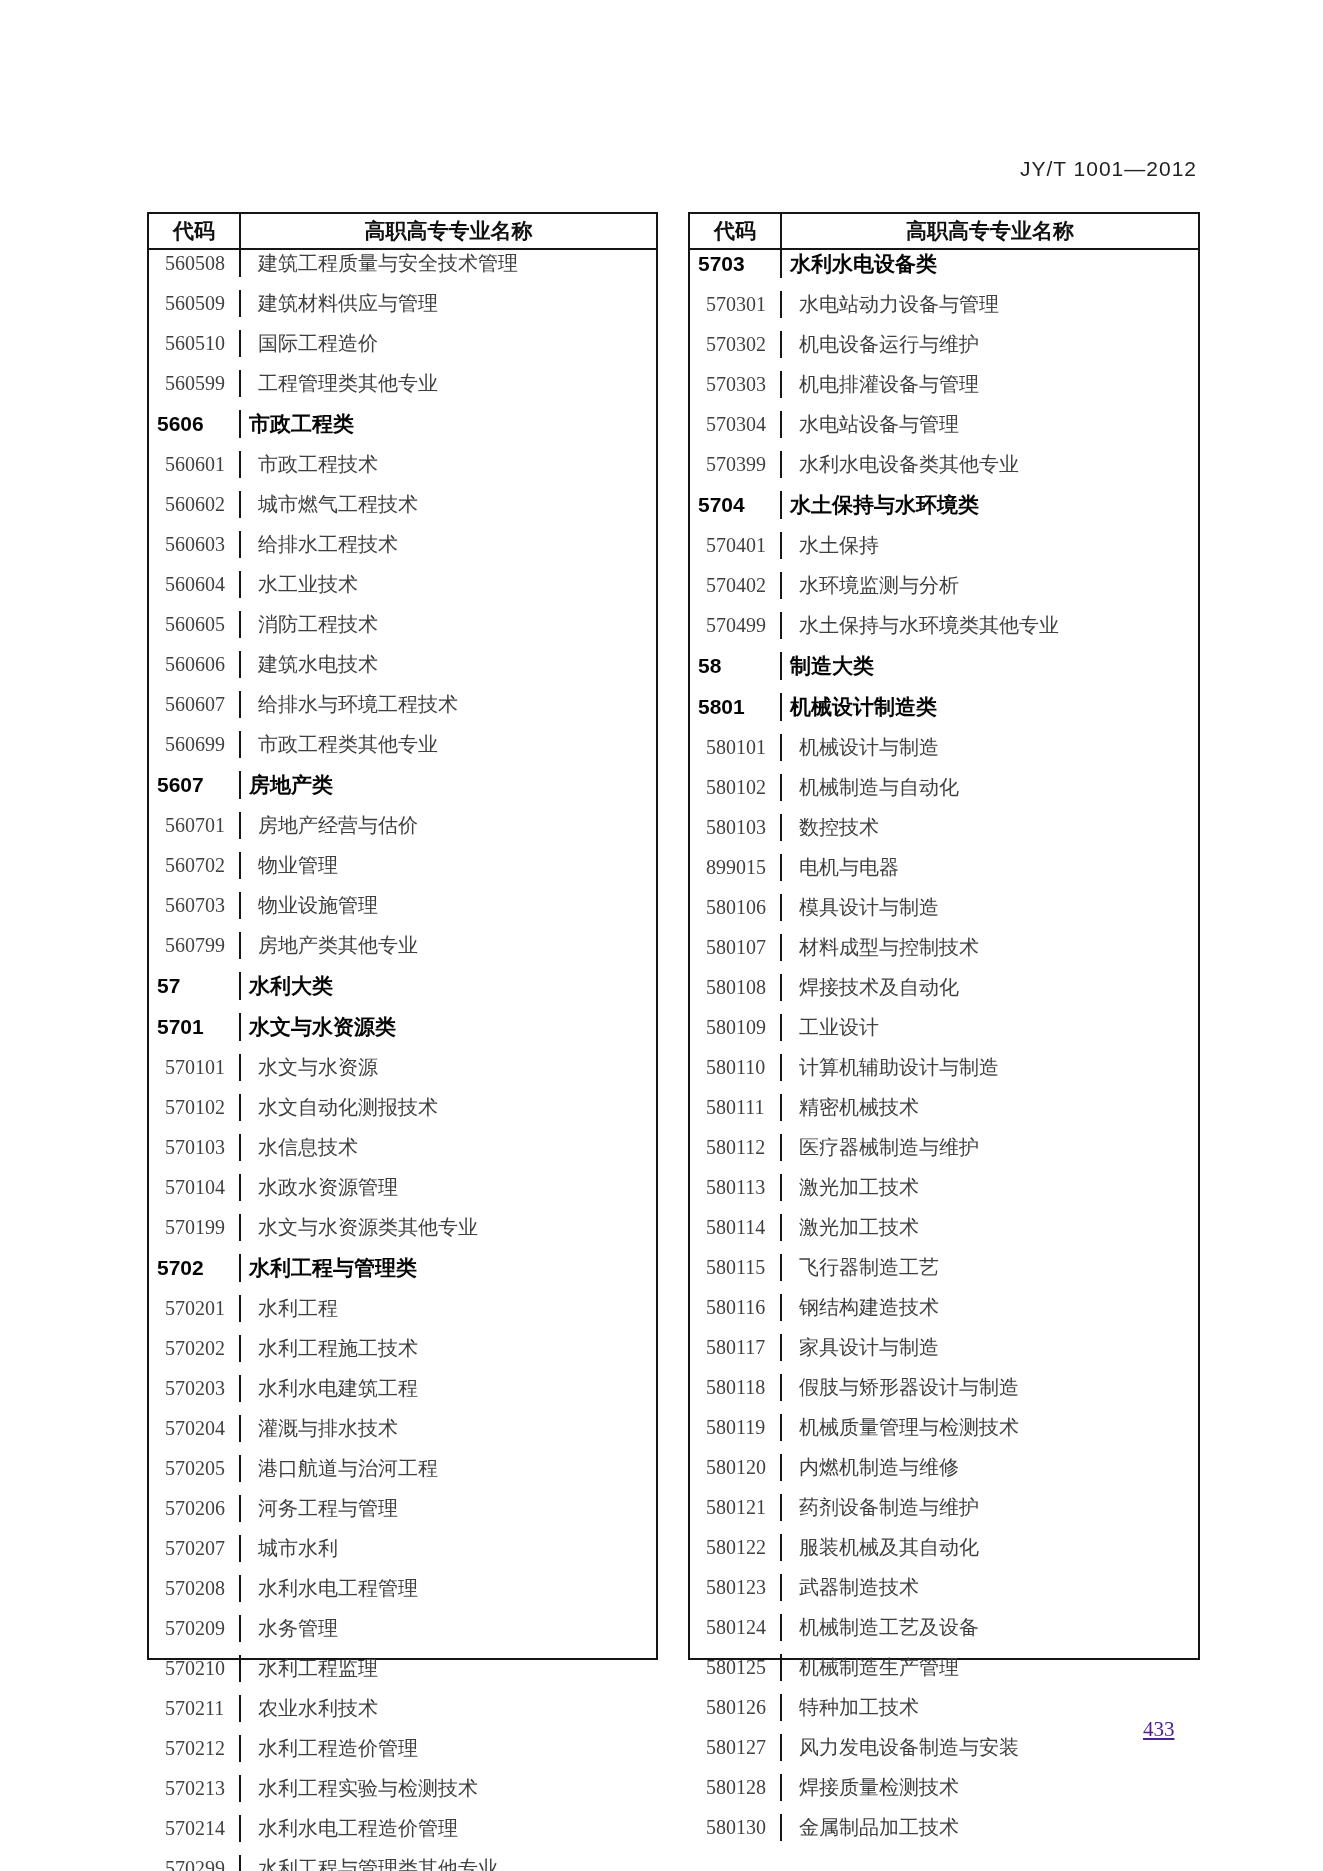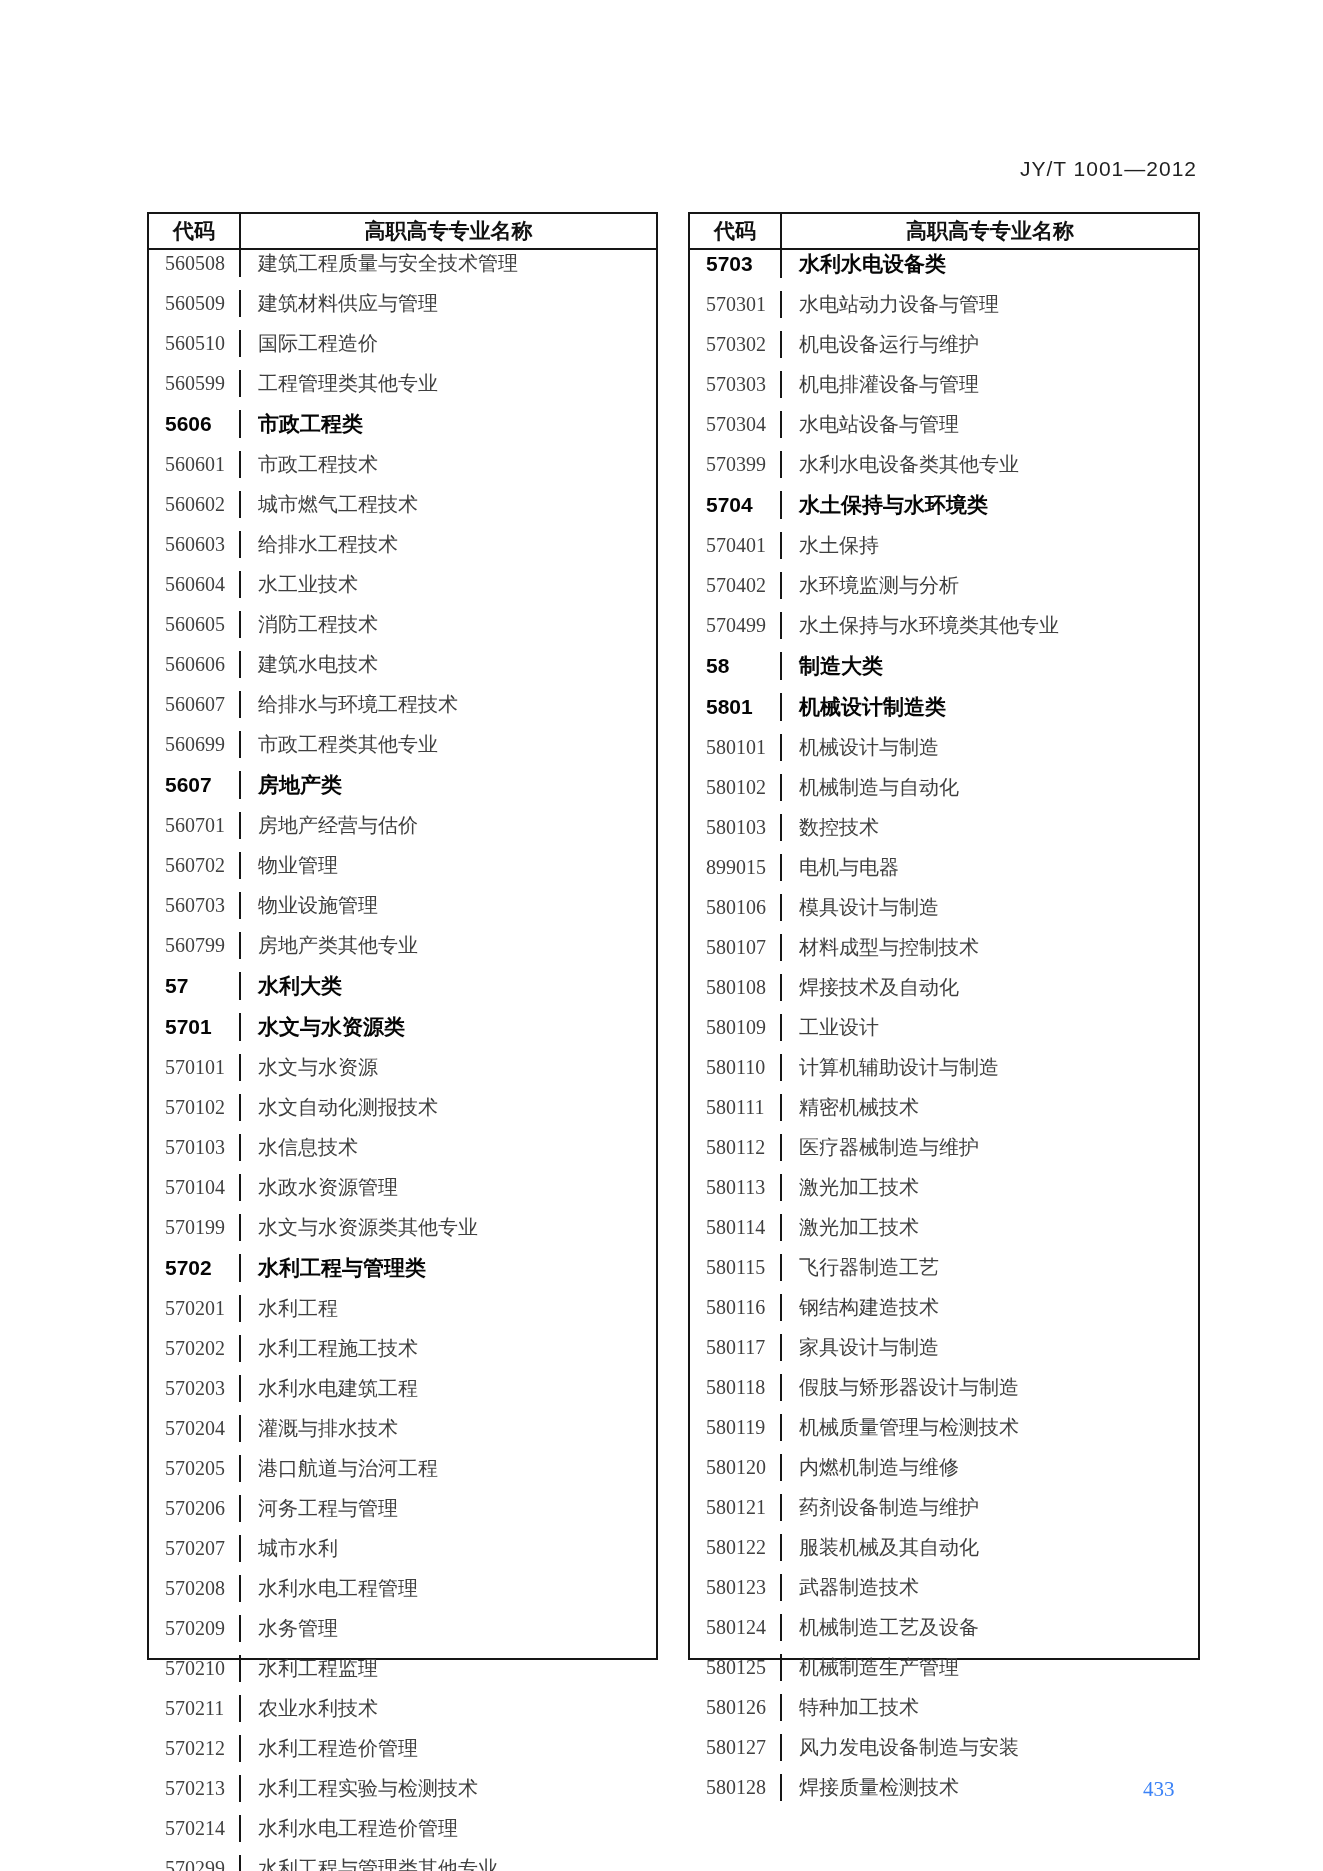--- a/index.html
+++ b/index.html
@@ -94,27 +94,29 @@
     padding-left: 17px;
     font-size: 20px;
     color: #3f3f3f;
   }
   .row.bold .cell-code,
   .row.bold .cell-name {
     font-family: "Liberation Sans", sans-serif;
     font-weight: bold;
     font-size: 21px;
     color: #060606;
+    padding-left: 8px;
   }
   .page-number {
     position: absolute;
-    top: 1777px;
+    top: 1717px;
     left: 1143px;
     font-size: 21px;
-    color: #3b82f6;
+    color: #4c1d95;
+    text-decoration: underline;
   }
 </style>
 </head>
 <body>
 
 <div class="doc-code">JY/T 1001—2012</div>
 
 <div class="jz-table" id="table-left">
   <div class="thead">
     <div class="th-code">代码</div>
@@ -523,16 +525,20 @@
   <div class="row">
     <div class="cell-code">580127</div>
     <div class="cell-name">风力发电设备制造与安装</div>
   </div>
 
   <div class="row">
     <div class="cell-code">580128</div>
     <div class="cell-name">焊接质量检测技术</div>
   </div>
 
+  <div class="row">
+    <div class="cell-code">580130</div>
+    <div class="cell-name">金属制品加工技术</div>
+  </div>
 </div>
 </div>
 
 <div class="page-number">433</div>
 
 </body></html>

